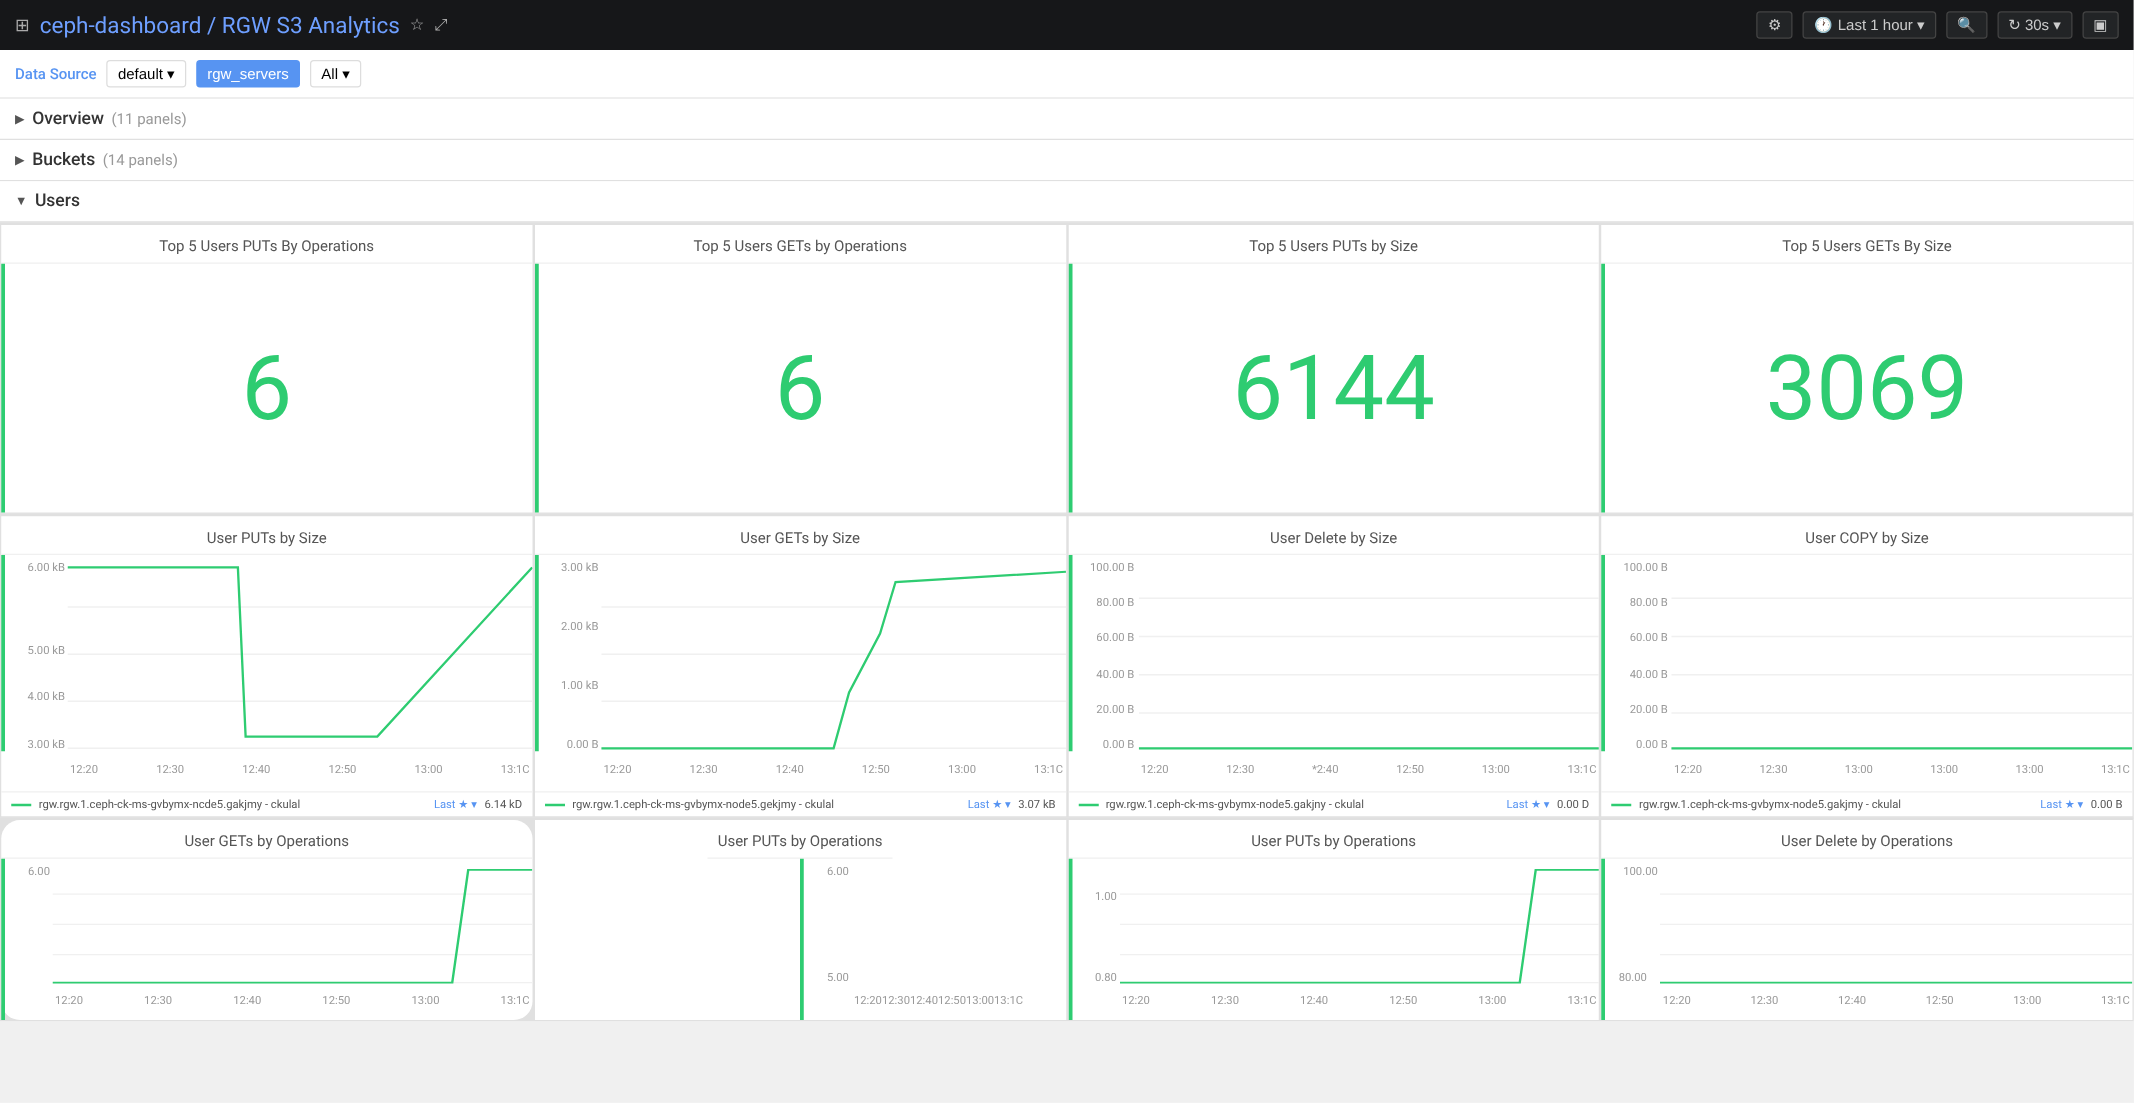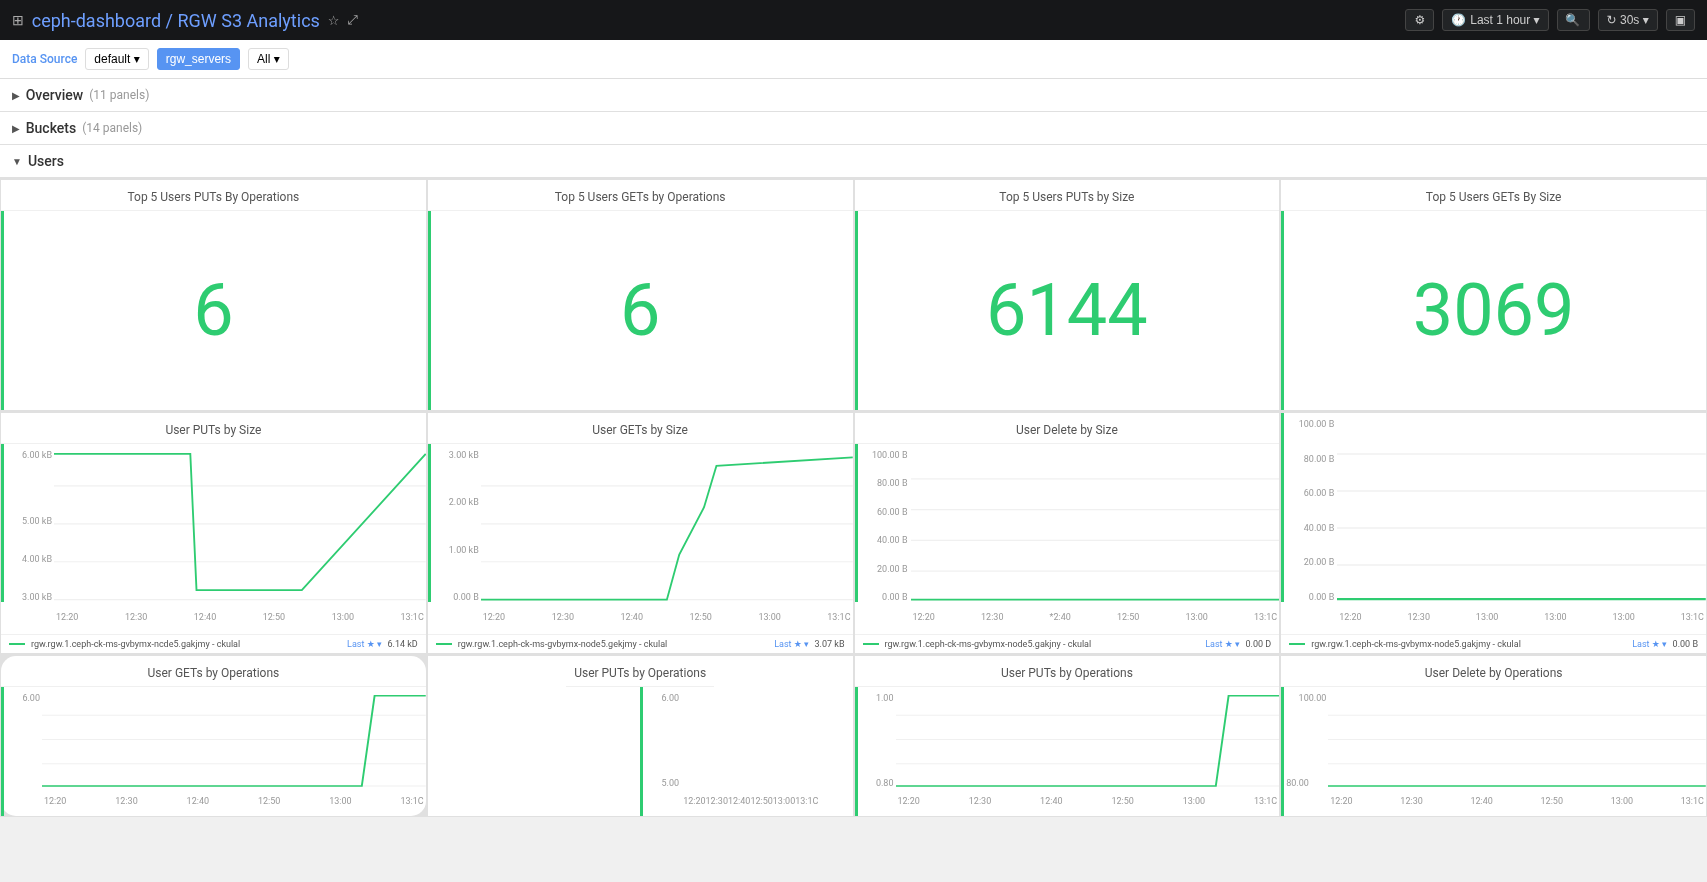--- a/index.html
+++ b/index.html
@@ -287,20 +287,21 @@
       </div>
       <div class="panel-legend">
         <span class="legend-line"></span>
         <span class="legend-item">rgw.rgw.1.ceph-ck-ms-gvbymx-node5.gakjny - ckulal</span>
         <span class="legend-last">Last ★ ▾</span>
         <span style="font-size:9px;color:#555;">0.00 D</span>
       </div>
     </div>
 
     <div class="panel chart-panel">
+      <div class="panel-title">User COPY by Size</div>
       <div class="panel-body" style="padding:0;position:relative;min-height:180px;">
         <div style="position:absolute;left:0;top:0;bottom:32px;width:3px;background:#2ecc71;z-index:1;"></div>
         <div style="position:absolute;left:3px;top:4px;bottom:32px;width:52px;display:flex;flex-direction:column;justify-content:space-between;padding:2px 2px 0 2px;">
           <span style="font-size:9px;color:#999;text-align:right;">100.00 B</span>
           <span style="font-size:9px;color:#999;text-align:right;">80.00 B</span>
           <span style="font-size:9px;color:#999;text-align:right;">60.00 B</span>
           <span style="font-size:9px;color:#999;text-align:right;">40.00 B</span>
           <span style="font-size:9px;color:#999;text-align:right;">20.00 B</span>
           <span style="font-size:9px;color:#999;text-align:right;">0.00 B</span>
         </div>
@@ -389,21 +390,21 @@
           <span style="font-size:9px;color:#999;">13:1C</span>
         </div>
       </div>
     </div>
 
     <div class="panel" style="min-height:160px;">
       <div class="panel-title">User PUTs by Operations</div>
       <div class="panel-body" style="padding:0;position:relative;min-height:120px;">
         <div style="position:absolute;left:0;top:0;bottom:0;width:3px;background:#2ecc71;z-index:1;"></div>
         <div style="position:absolute;left:3px;top:4px;bottom:28px;width:38px;display:flex;flex-direction:column;justify-content:space-between;padding:2px 2px 0 2px;">
-          <span style="font-size:9px;color:#999;text-align:right;">1.00</span>
+          <span style="font-size:9px;color:#999;text-align:right;margin-top:20px;">1.00</span>
           <span style="font-size:9px;color:#999;text-align:right;">0.80</span>
         </div>
         <div style="position:absolute;left:41px;right:0;top:4px;bottom:28px;">
           <svg viewBox="0 0 300 100" preserveAspectRatio="none" style="width:100%;height:100%;">
             <line x1="0" y1="25" x2="300" y2="25" class="gridline"></line>
             <line x1="0" y1="50" x2="300" y2="50" class="gridline"></line>
             <line x1="0" y1="75" x2="300" y2="75" class="gridline"></line>
             <line x1="0" y1="98" x2="300" y2="98" class="gridline"></line>
             <polyline points="0,98 200,98 250,98 260,5 300,5" class="chart-line"></polyline>
           </svg>
@@ -418,21 +419,21 @@
         </div>
       </div>
     </div>
 
     <div class="panel" style="min-height:160px;">
       <div class="panel-title">User Delete by Operations</div>
       <div class="panel-body" style="padding:0;position:relative;min-height:120px;">
         <div style="position:absolute;left:0;top:0;bottom:0;width:3px;background:#2ecc71;z-index:1;"></div>
         <div style="position:absolute;left:3px;top:4px;bottom:28px;width:44px;display:flex;flex-direction:column;justify-content:space-between;padding:2px 2px 0 2px;">
           <span style="font-size:9px;color:#999;text-align:right;">100.00</span>
-          <span style="font-size:9px;color:#999;text-align:left;margin-top:44px;">80.00</span>
+          <span style="font-size:9px;color:#999;text-align:center;margin-top:44px;">80.00</span>
         </div>
         <div style="position:absolute;left:47px;right:0;top:4px;bottom:28px;">
           <svg viewBox="0 0 300 100" preserveAspectRatio="none" style="width:100%;height:100%;">
             <line x1="0" y1="25" x2="300" y2="25" class="gridline"></line>
             <line x1="0" y1="50" x2="300" y2="50" class="gridline"></line>
             <line x1="0" y1="75" x2="300" y2="75" class="gridline"></line>
             <line x1="0" y1="98" x2="300" y2="98" class="gridline"></line>
             <polyline points="0,98 300,98" class="chart-line"></polyline>
           </svg>
         </div>

